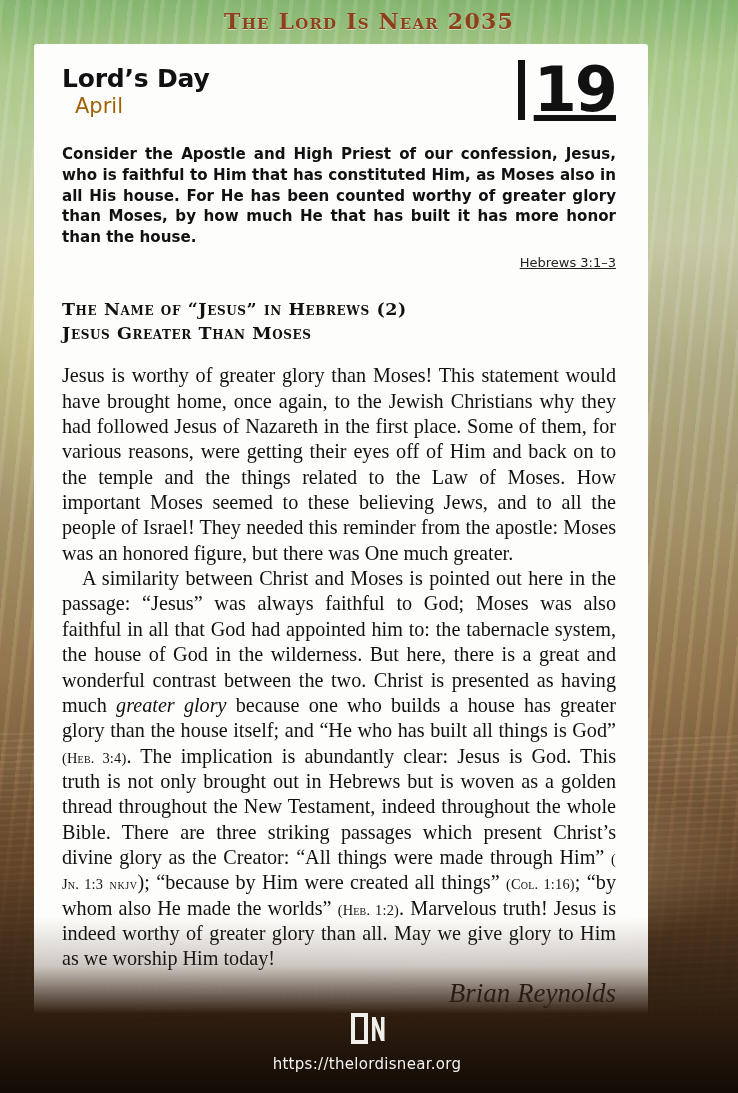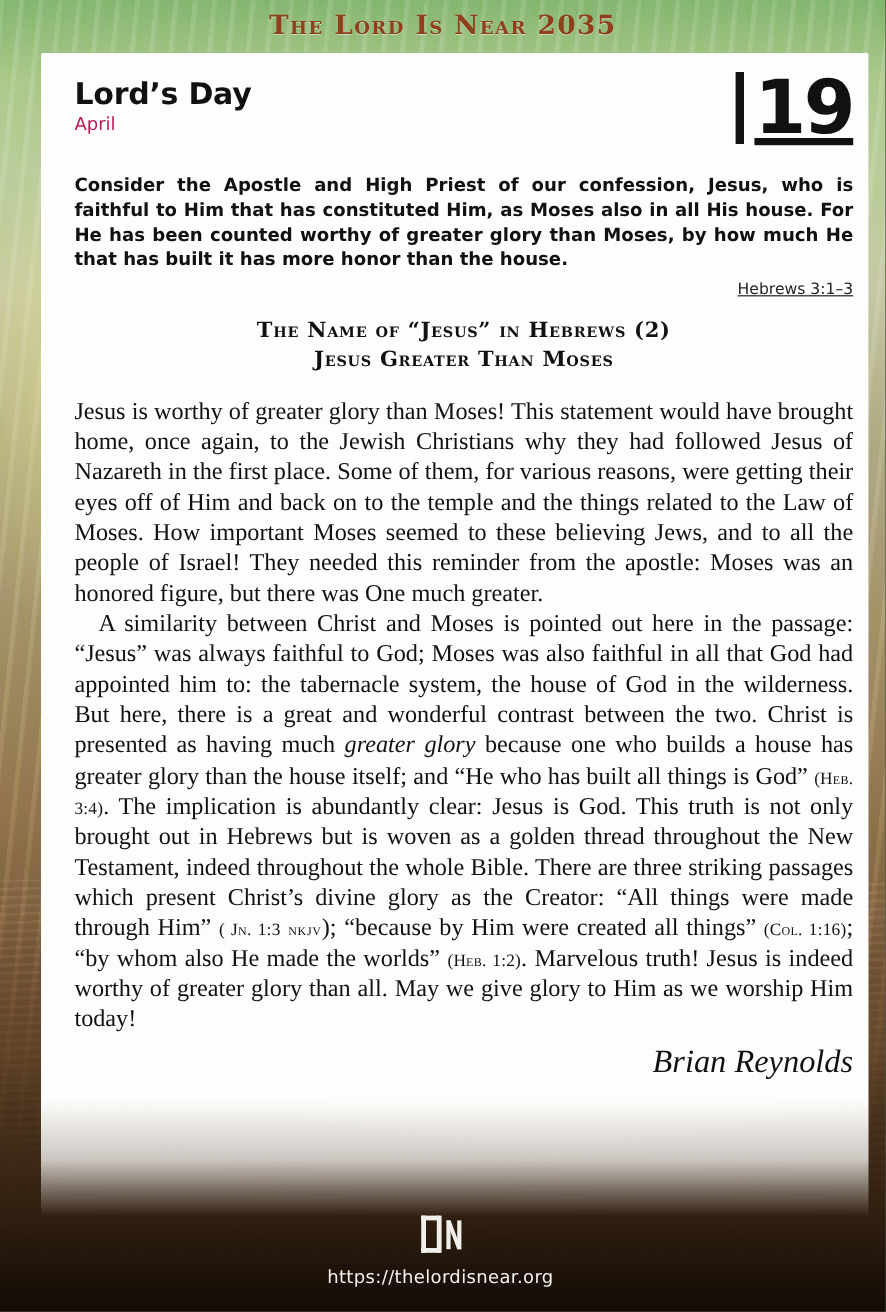--- a/index.html
+++ b/index.html
@@ -91,26 +91,26 @@
     color: #8f3f1c;
     font-variant: small-caps;
     text-shadow: 0 1px 0 rgba(255,255,255,0.45);
   }
 
   
   .card {
     position: absolute;
     left: 34px;
     top: 44px;
-    width: 690px;
+    width: 614px;
     height: 970px;
     background: #fdfdfb;
     border-radius: 2px;
     box-shadow: 0 2px 14px rgba(0,0,0,0.25);
-    padding: 22px 13px 10px 28px;
+    padding: 22px 32px 10px 28px;
     -webkit-mask-image: linear-gradient(180deg, #000 0%, #000 90%, rgba(0,0,0,0.75) 95%, rgba(0,0,0,0) 100%);
     mask-image: linear-gradient(180deg, #000 0%, #000 90%, rgba(0,0,0,0.75) 95%, rgba(0,0,0,0) 100%);
   }
 
   
   .date-row {
     display: flex;
     align-items: flex-start;
     justify-content: space-between;
     height: 74px;
@@ -118,24 +118,25 @@
   .day-label {
     font-family: "DejaVu Sans", sans-serif;
     font-weight: bold;
     font-size: 25px;
     color: #111;
     line-height: 1.05;
     letter-spacing: -0.2px;
   }
   .month-label {
     font-family: "DejaVu Sans", sans-serif;
-    font-size: 15px;
-    color: #be185d;
+    font-size: 21px;
+    color: #a16207;
     line-height: 1.2;
     margin-top: 2px;
+    margin-left: 13px;
   }
   .daynum-wrap {
     display: flex;
     align-items: center;
     margin-top: -6px;
   }
   .daynum-bar {
     width: 7px;
     height: 60px;
     background: #111;
@@ -165,22 +166,22 @@
     text-align: right;
     font-family: "DejaVu Sans", sans-serif;
     font-size: 13px;
     color: #222;
     margin-top: 7px;
     text-decoration: underline;
   }
 
   
   .headings {
-    text-align: center;
-    margin-top: 16px;
+    text-align: left;
+    margin-top: 28px;
   }
   .heading-line {
     font-family: "DejaVu Serif", serif;
     font-weight: bold;
     font-variant: small-caps;
     letter-spacing: 0.6px;
     font-size: 17.5px;
     color: #111;
     line-height: 1.35;
   }

